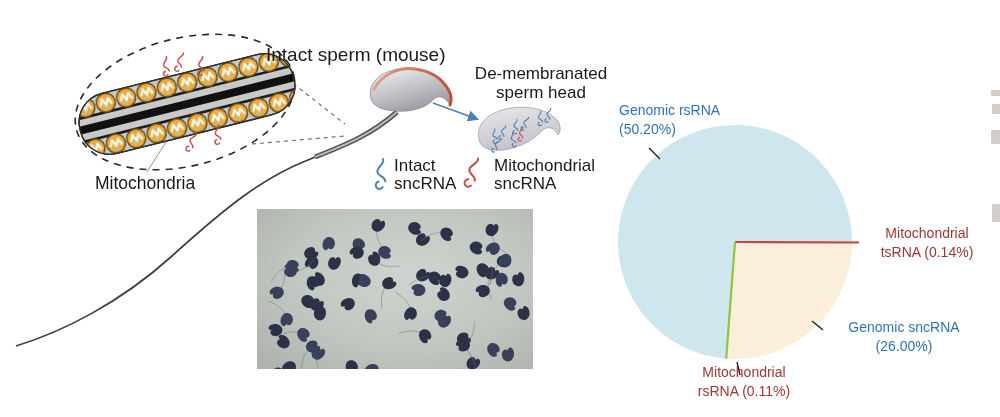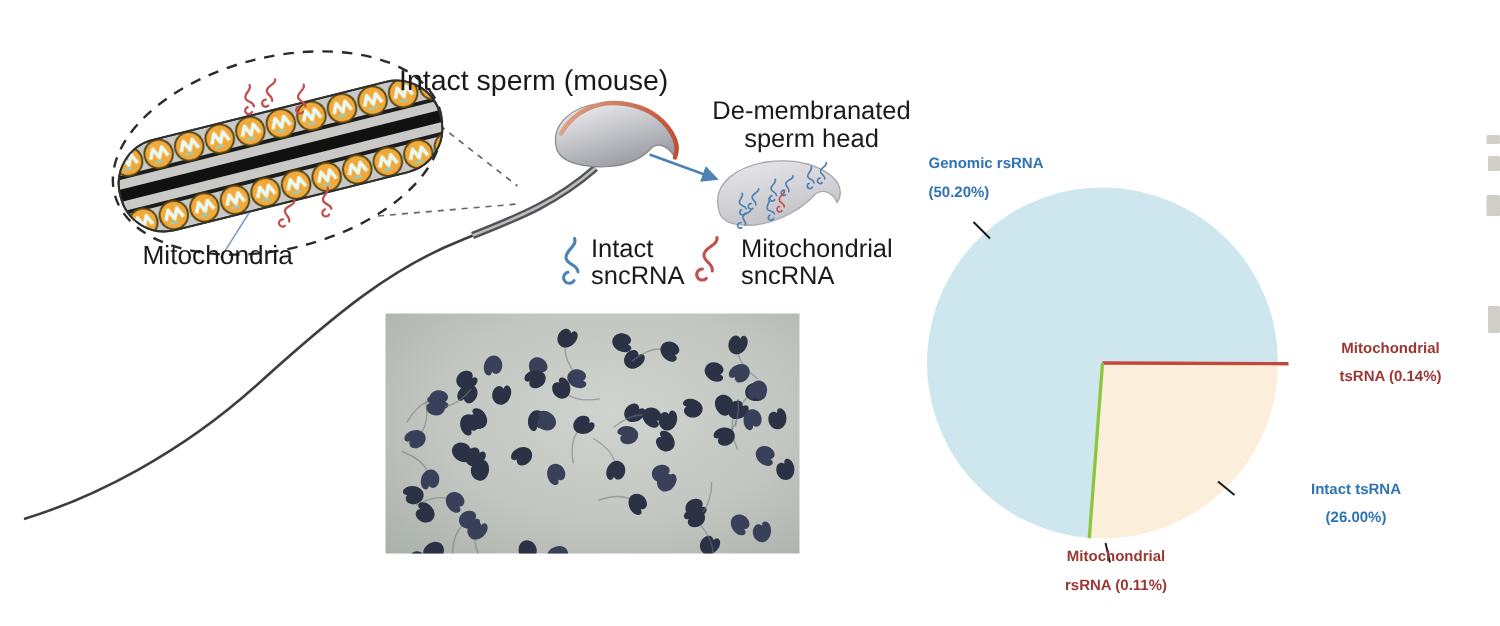--- a/index.html
+++ b/index.html
@@ -5,24 +5,24 @@
   html,body{margin:0;padding:0;background:#ffffff;}
   .canvas{
     position:relative;width:1000px;height:417px;background:#ffffff;overflow:hidden;
     font-family:"Liberation Sans",sans-serif;
     margin-top:12px;
   }
   .art{position:absolute;left:0;top:0;}
   .txt{position:absolute;color:#1a1a1a;white-space:nowrap;}
   .title{left:266px;top:32px;font-size:19px;}
   .demem{left:462px;top:53px;width:158px;text-align:center;font-size:17px;line-height:18.5px;white-space:normal;}
-  .mitolbl{left:95px;top:148px;font-size:17.5px;}
+  .mitolbl{left:95px;top:161px;font-size:17.5px;}
   .leg-gen{left:394px;top:145px;font-size:17px;line-height:18px;}
   .leg-mito{left:494px;top:145px;font-size:17px;line-height:18px;}
-  .pielbl{position:absolute;font-size:10px;line-height:18.5px;white-space:normal;font-weight:bold;}
+  .pielbl{position:absolute;font-size:14px;line-height:18.5px;white-space:normal;}
   .lbl-blue{color:#2f73b5;}
   .lbl-maroon{color:#9a3732;}
   .pl-grs{left:619px;top:89px;text-align:left;}
   .pl-mts{left:857px;top:212px;width:140px;text-align:center;}
   .pl-gts{left:820px;top:306px;width:168px;text-align:center;}
   .pl-mrs{left:671px;top:351px;width:146px;text-align:center;}
   .micrograph{
     position:absolute;left:257px;top:197px;width:276px;height:160px;overflow:hidden;
     background:radial-gradient(ellipse at 55% 42%, #d0d4cf 0%, #c2c6c1 55%, #aab0ab 100%);
   }
@@ -169,21 +169,21 @@
 
   <div class="pielbl lbl-blue pl-grs">
     <div>Genomic rsRNA</div>
     <div>(50.20%)</div>
   </div>
   <div class="pielbl lbl-maroon pl-mts">
     <div>Mitochondrial</div>
     <div>tsRNA (0.14%)</div>
   </div>
   <div class="pielbl lbl-blue pl-gts">
-    <div>Intact tsRNA</div>
+    <div>Genomic sncRNA</div>
     <div>(26.00%)</div>
   </div>
   <div class="pielbl lbl-maroon pl-mrs">
     <div>Mitochondrial</div>
     <div>rsRNA (0.11%)</div>
   </div>
 
   <div class="micrograph">
     <svg id="mg-svg" width="276" height="195" viewBox="0 0 276 195">
         <use href="#spermt" transform="translate(30,52) rotate(10)" fill="#39415a"></use>

